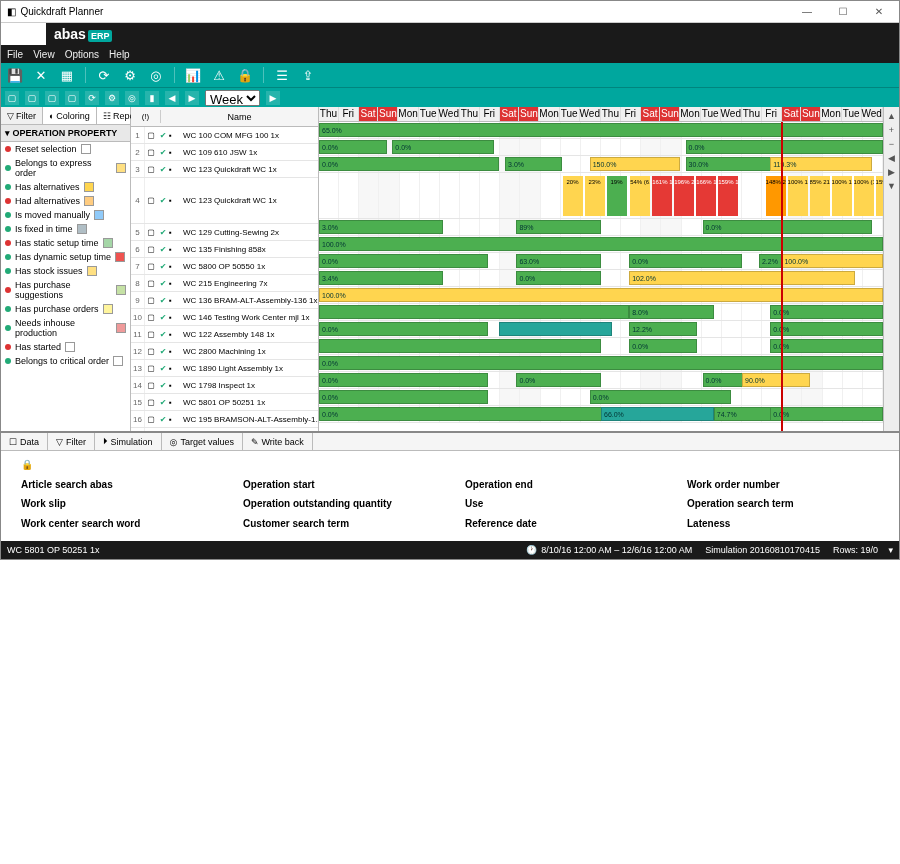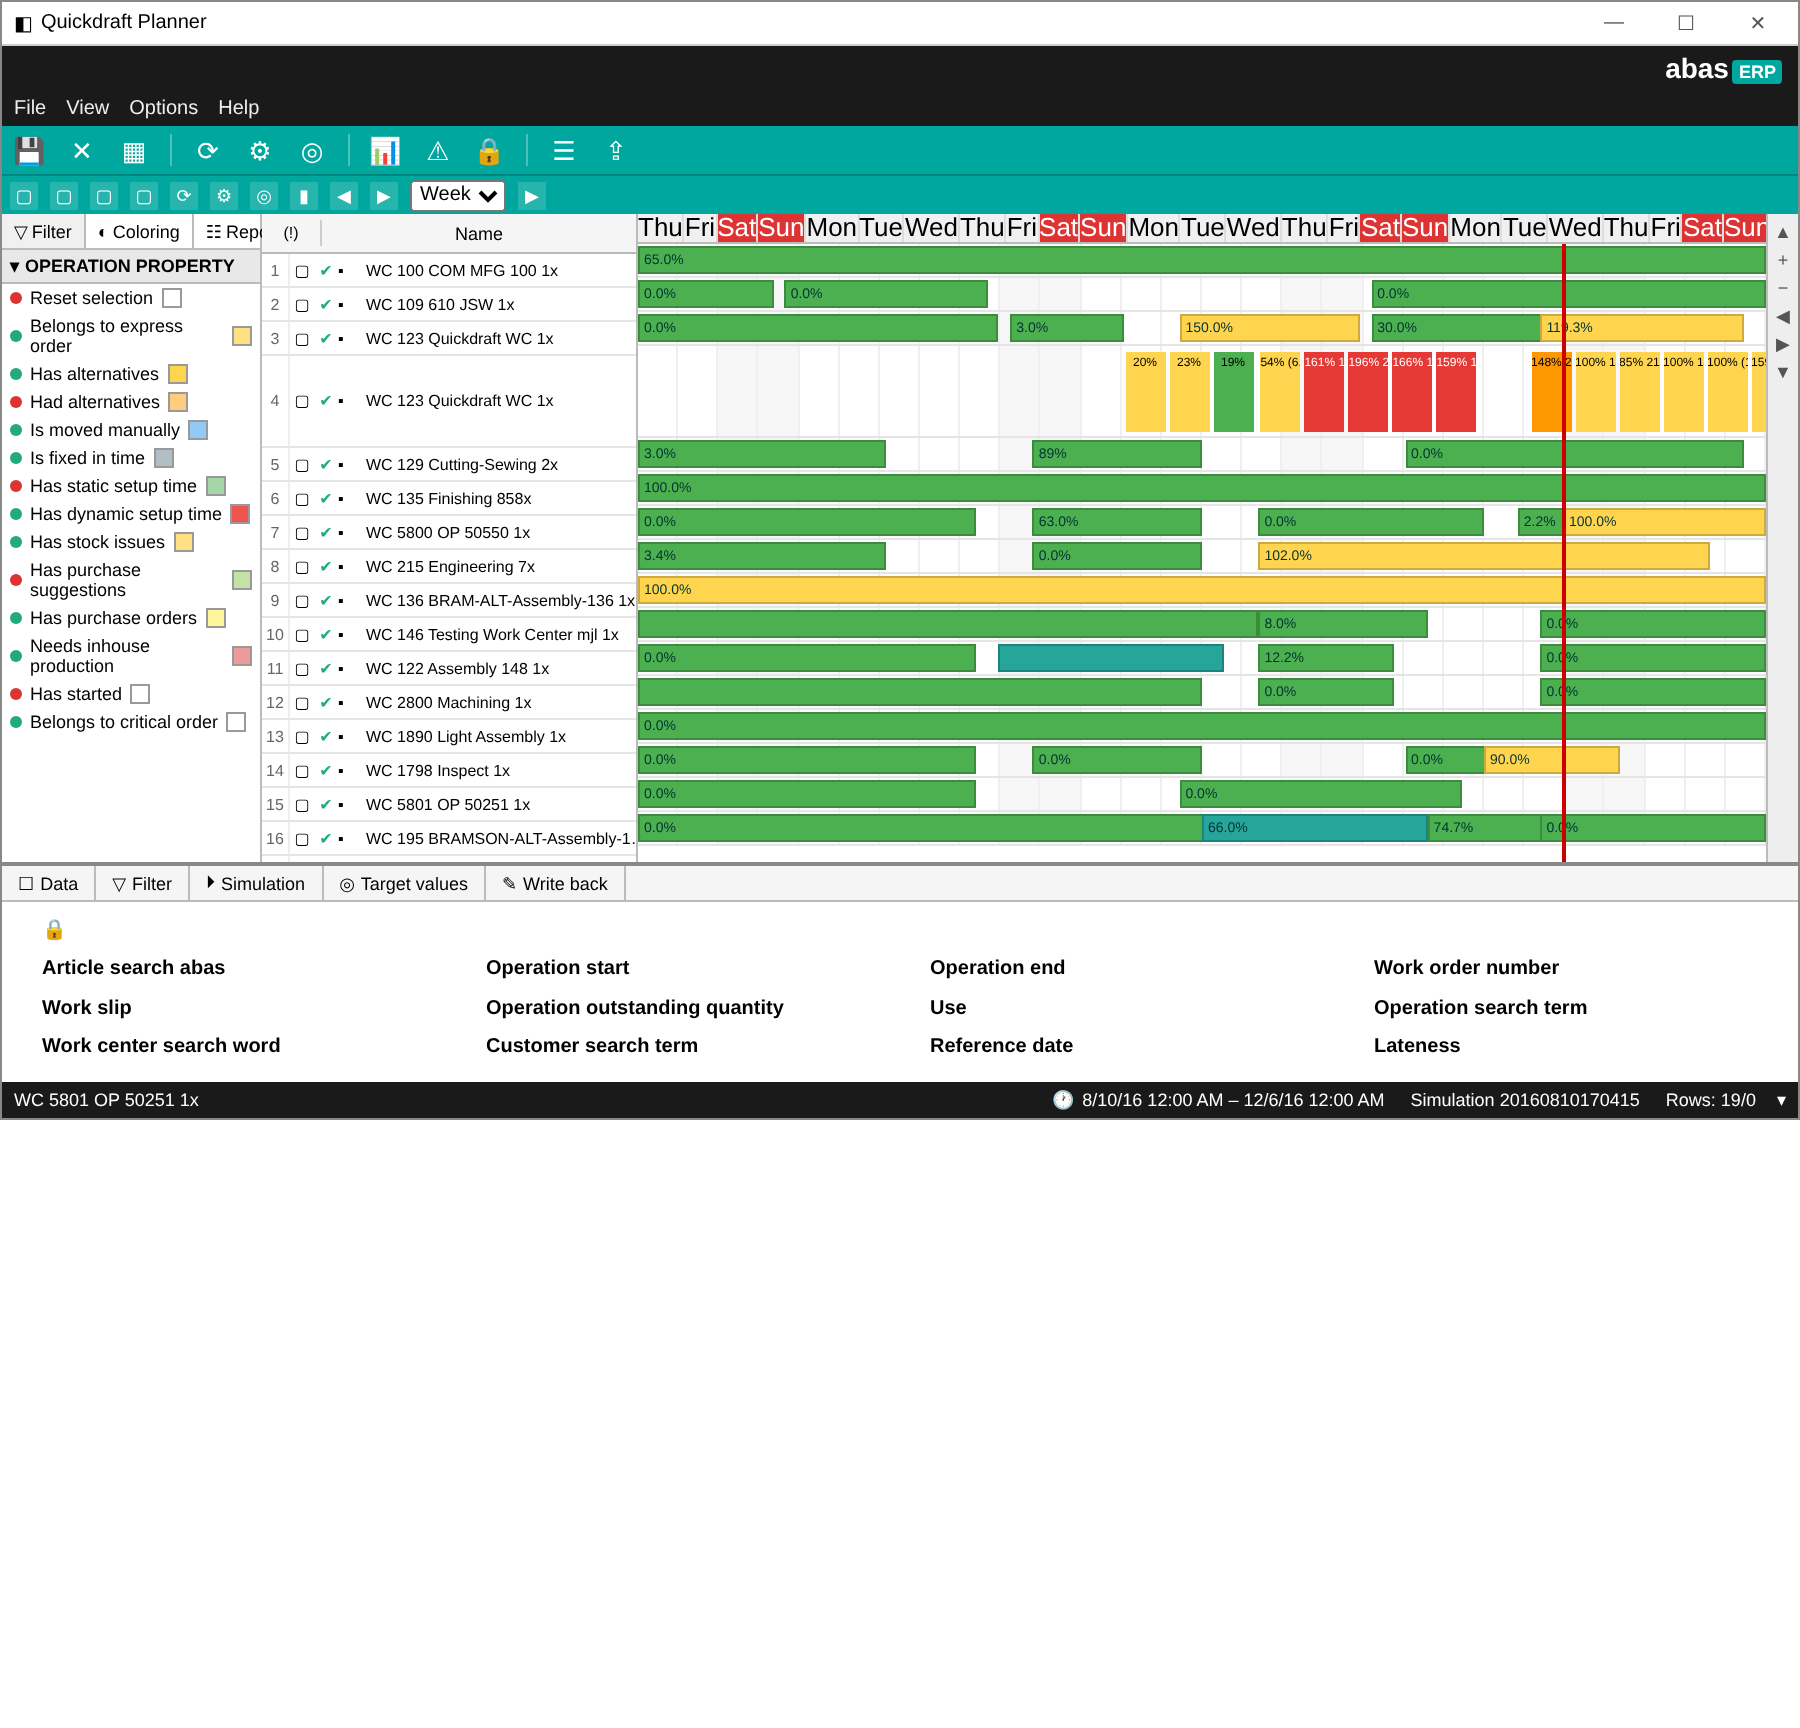--- a/index.html
+++ b/index.html
@@ -3,29 +3,29 @@
 <meta charset="utf-8">
 <style>
   * { box-sizing: border-box; margin: 0; padding: 0; }
   body { font-family: Arial, sans-serif; font-size: 10px; background: #fff; width: 900px; height: 864px; overflow: hidden; }
   .window { width: 900px; height: 560px; display: flex; flex-direction: column; border: 1px solid #888; }
   .titlebar { height: 22px; background: #fff; border-bottom: 1px solid #ccc; display: flex; align-items: center; padding: 0 6px; justify-content: space-between; }
   .titlebar .left { display: flex; align-items: center; gap: 4px; }
   .titlebar .right { display: flex; align-items: center; gap: 8px; }
   .titlebar .winbtn { width: 28px; height: 18px; display: flex; align-items: center; justify-content: center; color: #555; cursor: pointer; }
   .menubar { height: 18px; background: #1a1a1a; color: #eee; display: flex; align-items: center; gap: 10px; padding: 0 6px; font-size: 10px; }
-  .logobar { height: 22px; background: #1a1a1a; display: flex; align-items: center; justify-content: flex-end; padding: 0 8px; }
+  .logobar { height: 22px; background: #1a1a1a; display: flex; align-items: center; justify-content: flex-start; padding: 0 8px; margin-left: 45px; }
   .logo { color: #fff; font-weight: bold; font-size: 14px; }
   .logo .erp { background: #00a79e; padding: 1px 3px; border-radius: 2px; font-size: 9px; margin-left: 2px; }
   .toolbar { height: 24px; background: #00a79e; display: flex; align-items: center; gap: 10px; padding: 0 6px; }
   .toolbar .tbtn { width: 16px; height: 16px; color: #fff; display: flex; align-items: center; justify-content: center; cursor: pointer; font-size: 13px; }
   .toolbar .sep { width: 1px; height: 16px; background: rgba(255,255,255,0.3); }
   .toolbar2 { height: 20px; background: #00a79e; border-top: 1px solid rgba(0,0,0,0.2); display: flex; align-items: center; gap: 6px; padding: 0 4px; }
   .toolbar2 .minibtn { width: 14px; height: 14px; background: rgba(255,255,255,0.15); display:flex; align-items:center; justify-content:center; color:#fff; font-size:9px; cursor:pointer; }
-  .toolbar2 select { font-size: 10px; height: 16px; }
+  .toolbar2 select { font-size: 13px; height: 16px; }
   .body { flex: 1; display: flex; overflow: hidden; }
   .sidebar { width: 130px; border-right: 1px solid #bbb; display: flex; flex-direction: column; background: #fff; }
   .tabs { height: 18px; border-bottom: 1px solid #bbb; display: flex; font-size: 9px; }
   .tab { padding: 2px 6px; border-right: 1px solid #bbb; cursor: pointer; display:flex; align-items:center; gap:2px; }
   .tab.active { background: #f0f0f0; }
   .panelhdr { background: #e8e8e8; border-bottom: 1px solid #bbb; padding: 3px 4px; font-weight: bold; font-size: 9px; display:flex; align-items:center; gap:3px; }
   .propitem { display: flex; align-items: center; gap: 4px; padding: 2px 4px; font-size: 9px; }
   .swatch { width: 10px; height: 10px; border: 1px solid #999; flex-shrink: 0; }
   .bullet { width: 6px; height: 6px; border-radius: 50%; flex-shrink:0; }
   .namecol { width: 188px; border-right: 1px solid #bbb; display: flex; flex-direction: column; background:#fff; overflow:hidden;}
@@ -35,21 +35,21 @@
   .wcrow { display: flex; align-items: center; height: 17px; border-bottom: 1px solid #e5e5e5; font-size: 8px; }
   .wcrow.tall { height: 46px; }
   .wcrow .idx { width: 14px; text-align: center; color: #666; border-right: 1px solid #eee; align-self:stretch; display:flex; align-items:center; justify-content:center;}
   .wcrow .chk { width: 12px; text-align:center; }
   .wcrow .icn { width: 12px; font-size: 8px; }
   .wcrow .nm { flex: 1; white-space: nowrap; overflow: hidden; padding-left: 2px;}
   .gantt { flex: 1; display: flex; flex-direction: column; overflow: hidden; position:relative; }
   .timehdr { border-bottom: 1px solid #bbb; background:#f0f0f0; }
   .weekrow { height: 12px; display: flex; font-size: 8px; }
   .weekcell { border-right: 1px solid #ccc; padding: 0 2px; white-space:nowrap; overflow:hidden; }
-  .dayrow { height: 14px; display: flex; font-size: 13px; }
+  .dayrow { height: 14px; display: flex; font-size: 10px; }
   .daycell { flex: 1; border-right: 1px solid #ddd; text-align: center; line-height:14px; }
   .daycell.we { background: #d33; color: #fff; }
   .ganttbody { flex:1; overflow:hidden; position:relative; }
   .grow { height: 17px; border-bottom: 1px solid #e5e5e5; position: relative; display:flex; }
   .grow.tall { height: 46px; }
   .gslot { flex:1; border-right:1px solid #f0f0f0; position:relative; }
   .gslot.we { background: rgba(200,200,200,0.15); }
   .bar { position: absolute; top: 1px; bottom: 1px; background: #4caf50; border: 1px solid rgba(0,0,0,0.2); font-size: 7px; color: #033; padding: 0 2px; overflow:hidden; line-height:13px;}
   .bar.green { background:#4caf50; }
   .bar.yellow { background:#ffd54f; }

